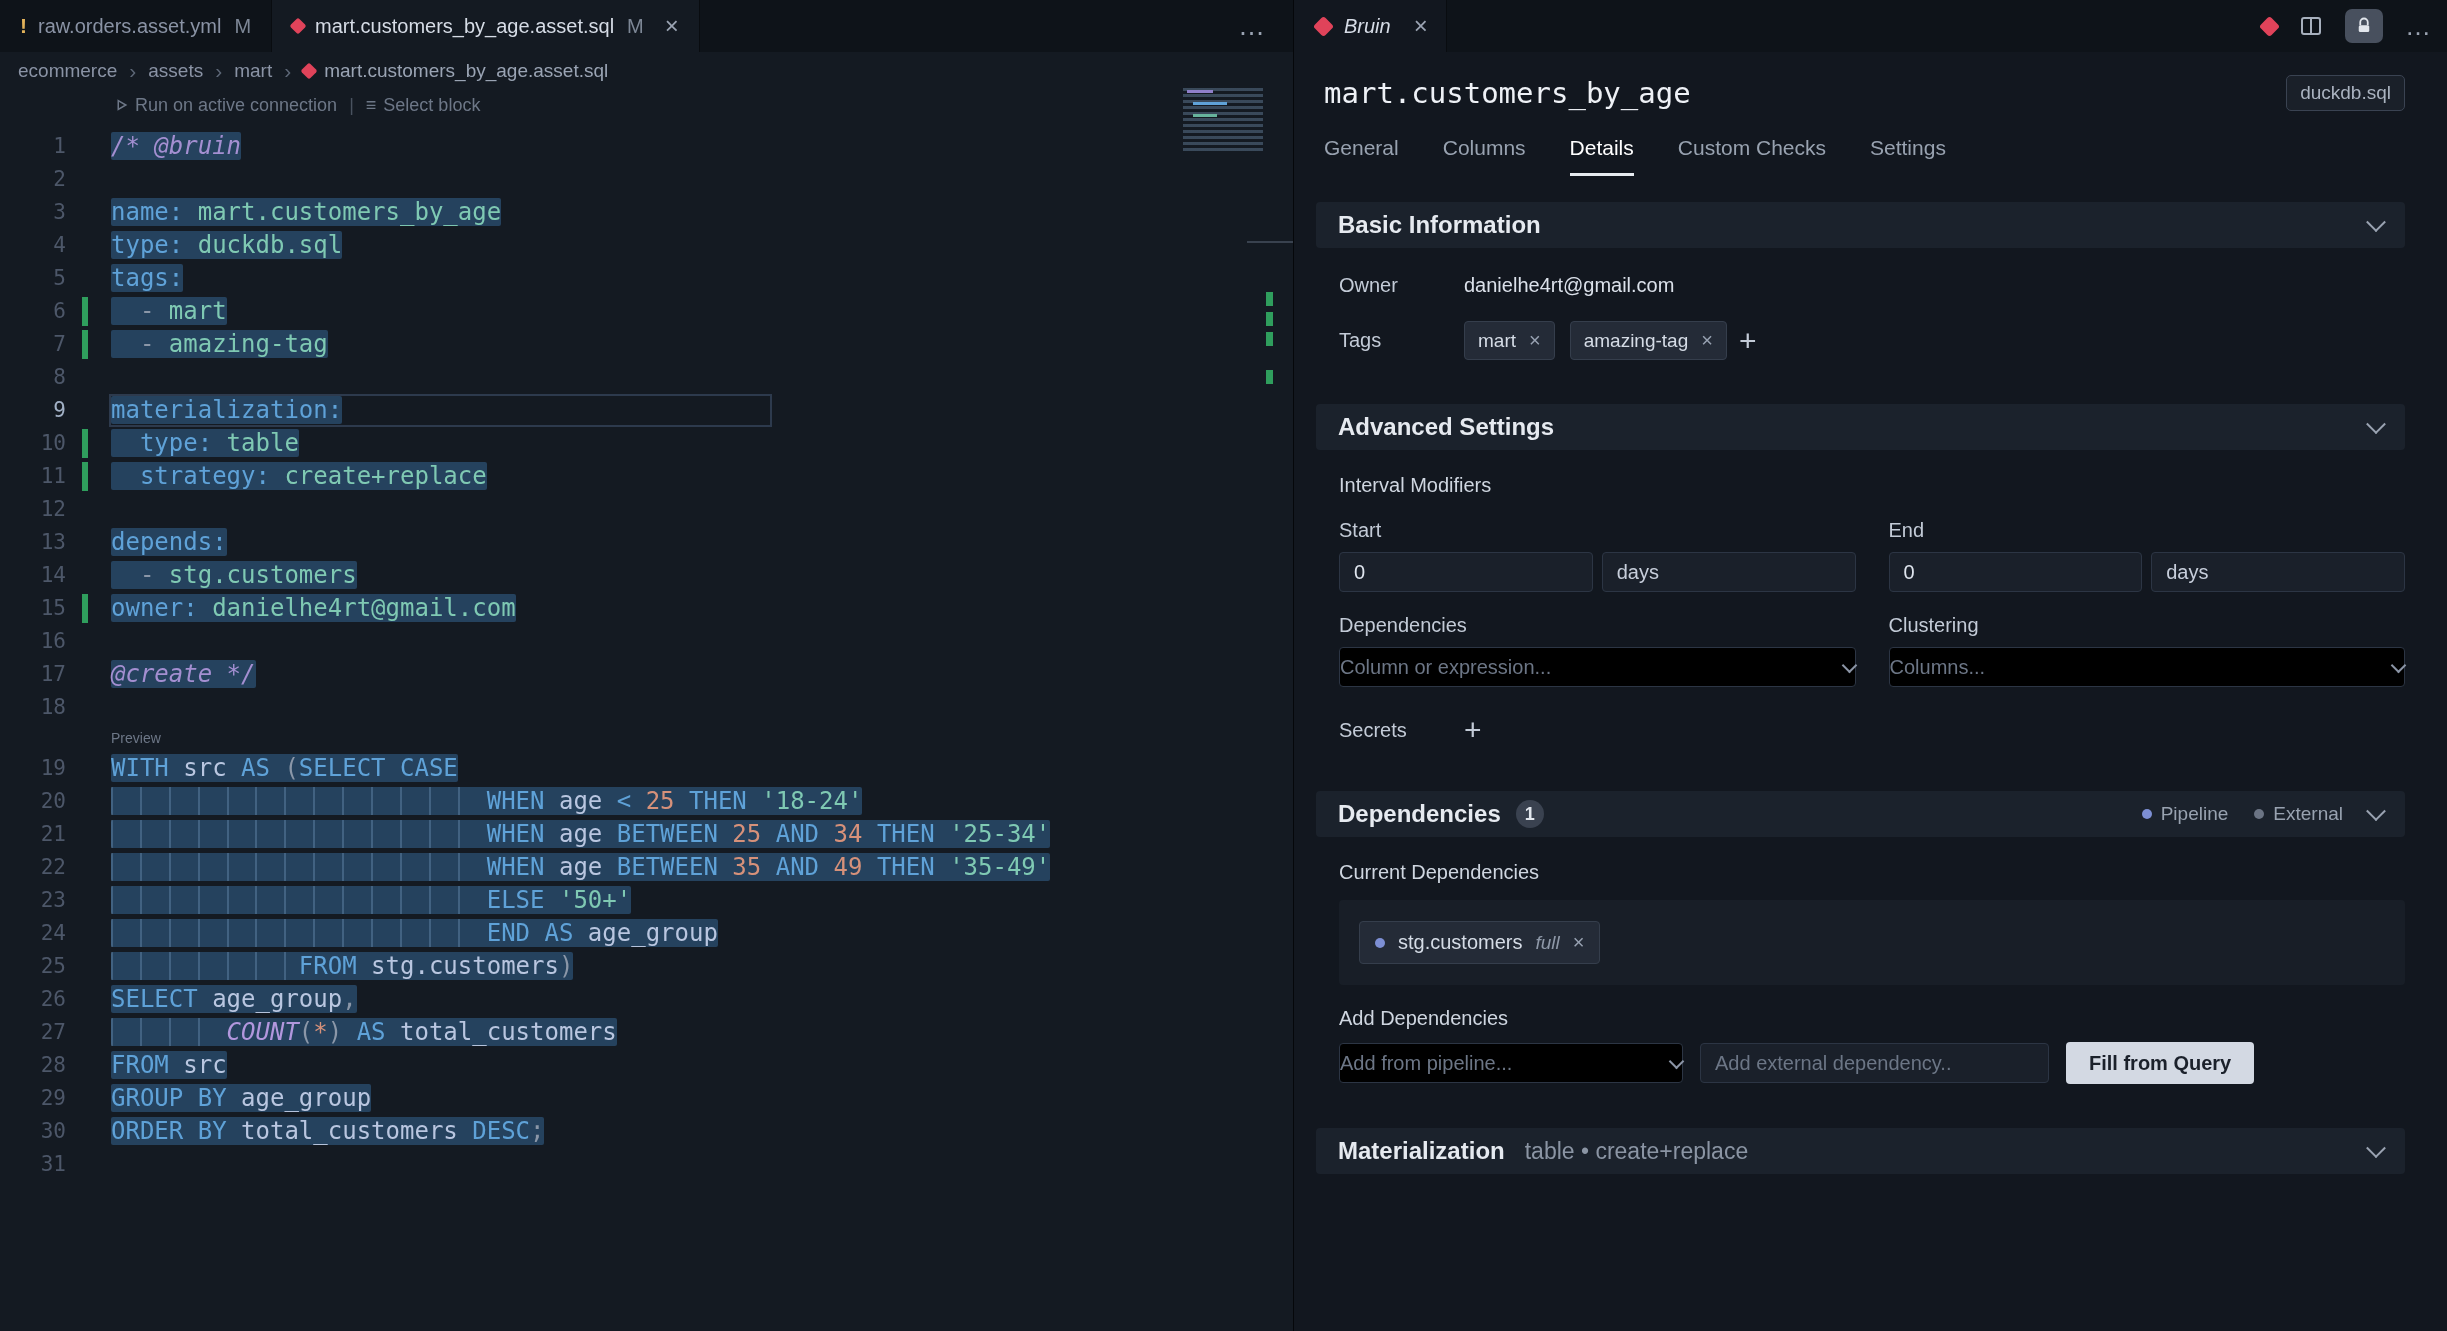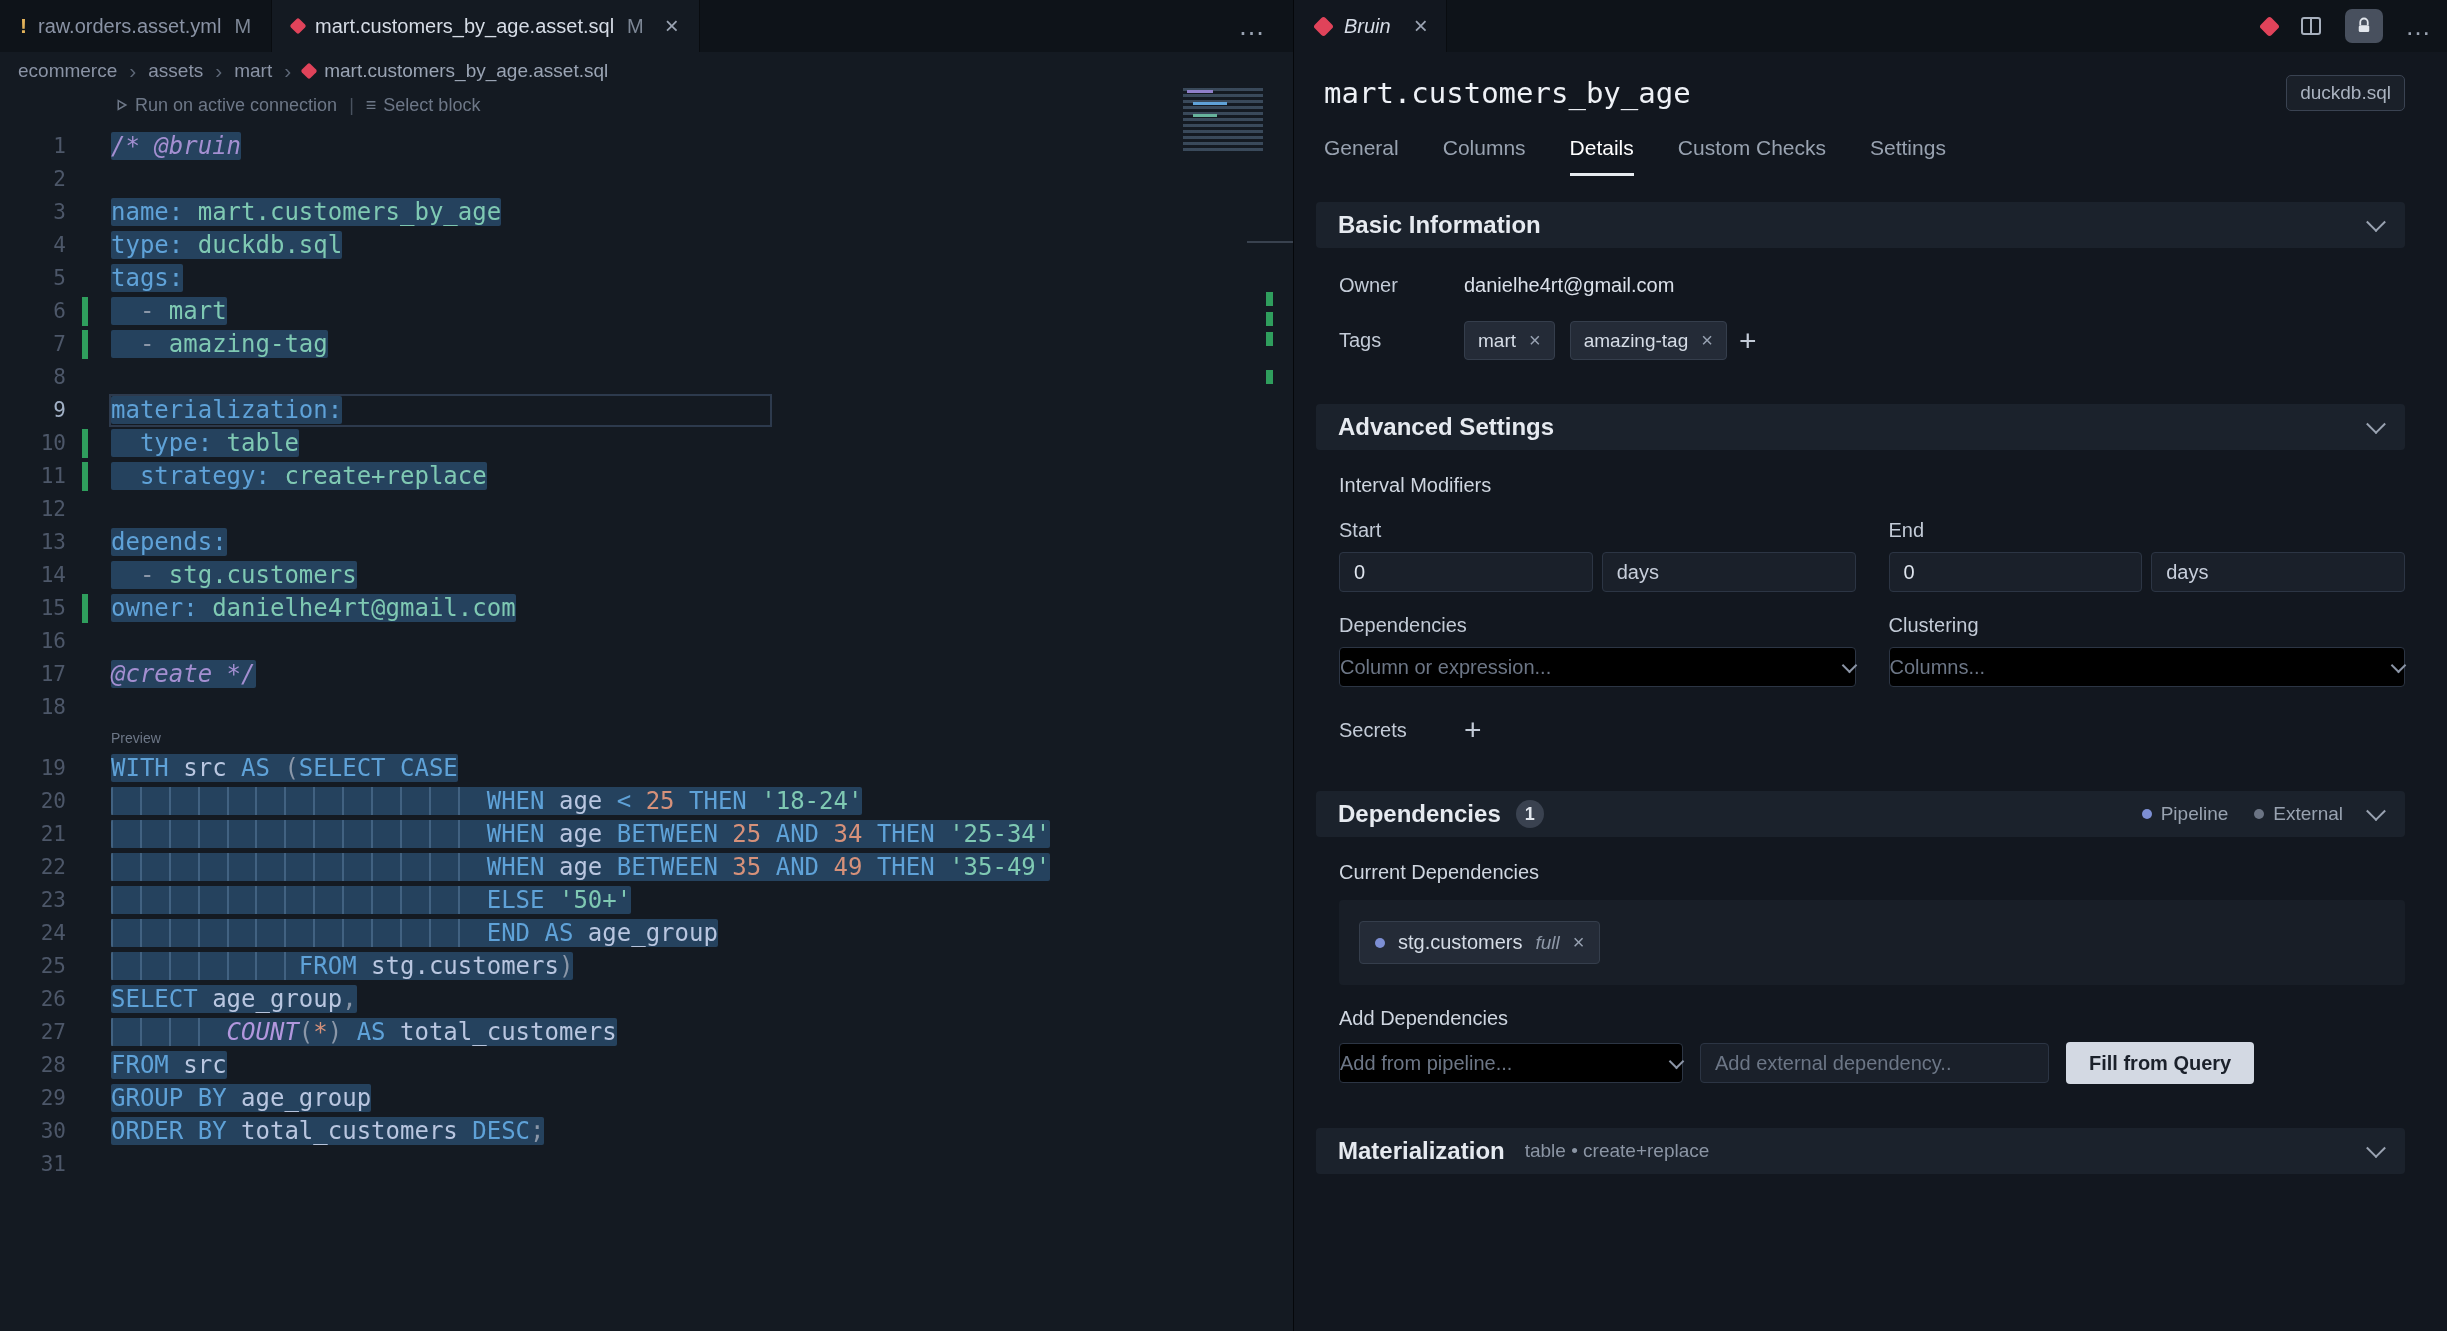--- a/index.html
+++ b/index.html
@@ -103,21 +103,21 @@
 
   .dep-box{margin-top:16px;background:#181e27;border-radius:4px;padding:21px 20px;}
   .dep-pill{display:inline-flex;align-items:center;gap:13px;background:#242b37;border:1px solid #353e4c;border-radius:4px;padding:9px 15px;font-size:20px;color:#d5dce6;}
   .dep-pill .mode{font-style:italic;color:#8e98a8;font-size:19px;}
   .dep-pill .x{color:#98a2b2;cursor:pointer;}
   .add-row{display:flex;gap:17px;margin-top:12px;align-items:center;}
   .add-dd{width:344px;}
   .add-ext{width:349px;color:#6c7686;}
   .fill-btn{height:42px;padding:0 23px;background:#d3d9e3;color:#1b212b;font-size:20px;font-weight:600;border:none;border-radius:4px;font-family:"Liberation Sans",sans-serif;cursor:pointer;}
 
-  .mat-sub{margin-left:20px;font-size:19px;color:#8b95a4;}
+  .mat-sub{margin-left:20px;font-size:23px;color:#8b95a4;}
   .radios{display:flex;gap:42px;margin-top:22px;align-items:center;}
   .radio-item{display:flex;align-items:center;gap:14px;font-size:21px;color:#d5dce6;cursor:pointer;}
   .radio{width:22px;height:22px;border-radius:50%;background:#39424f;display:inline-block;box-sizing:border-box;position:relative;flex:none;}
   .radio.checked{background:#12171f;border:2px solid #5b7fd4;}
   .radio.checked::after{content:"";position:absolute;inset:4px;border-radius:50%;background:#5b7fd4;}
 </style>
 </head>
 <body>
 
 <div class="app">

